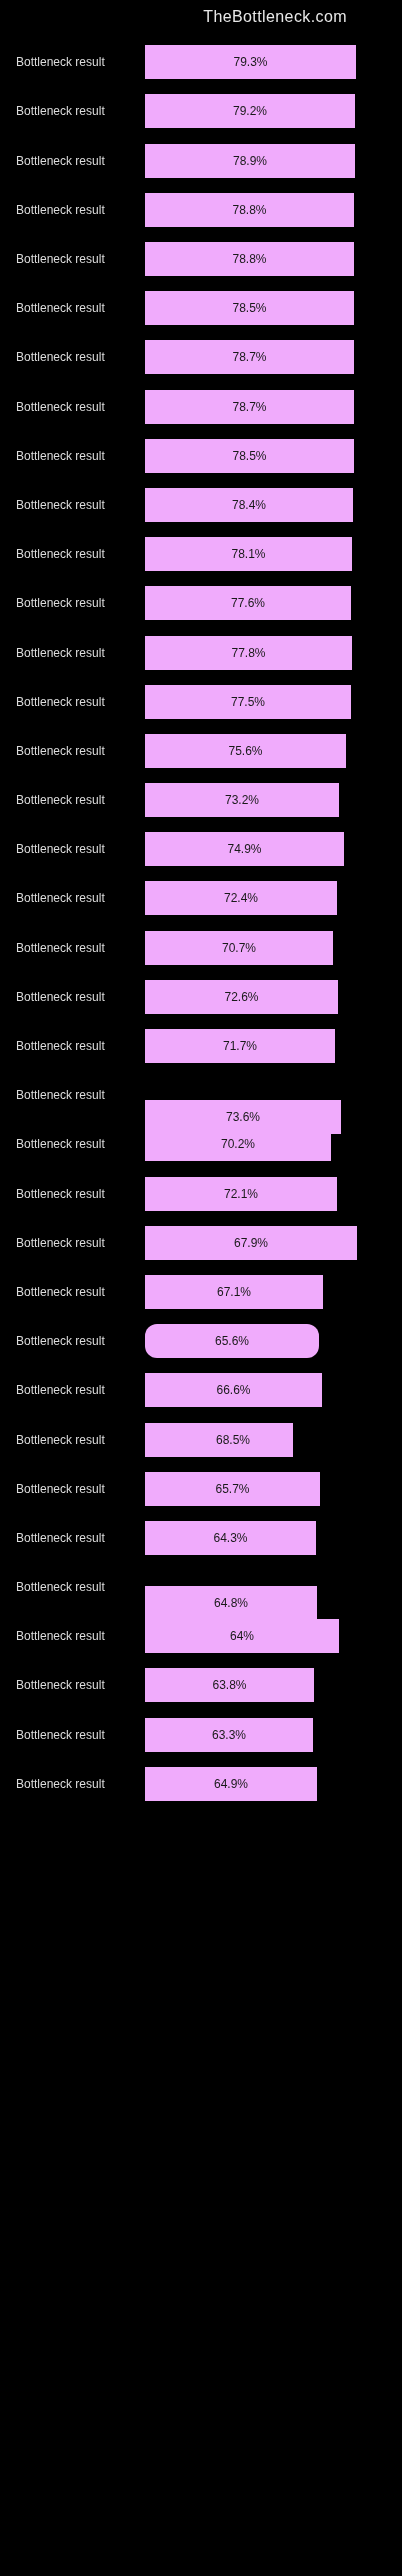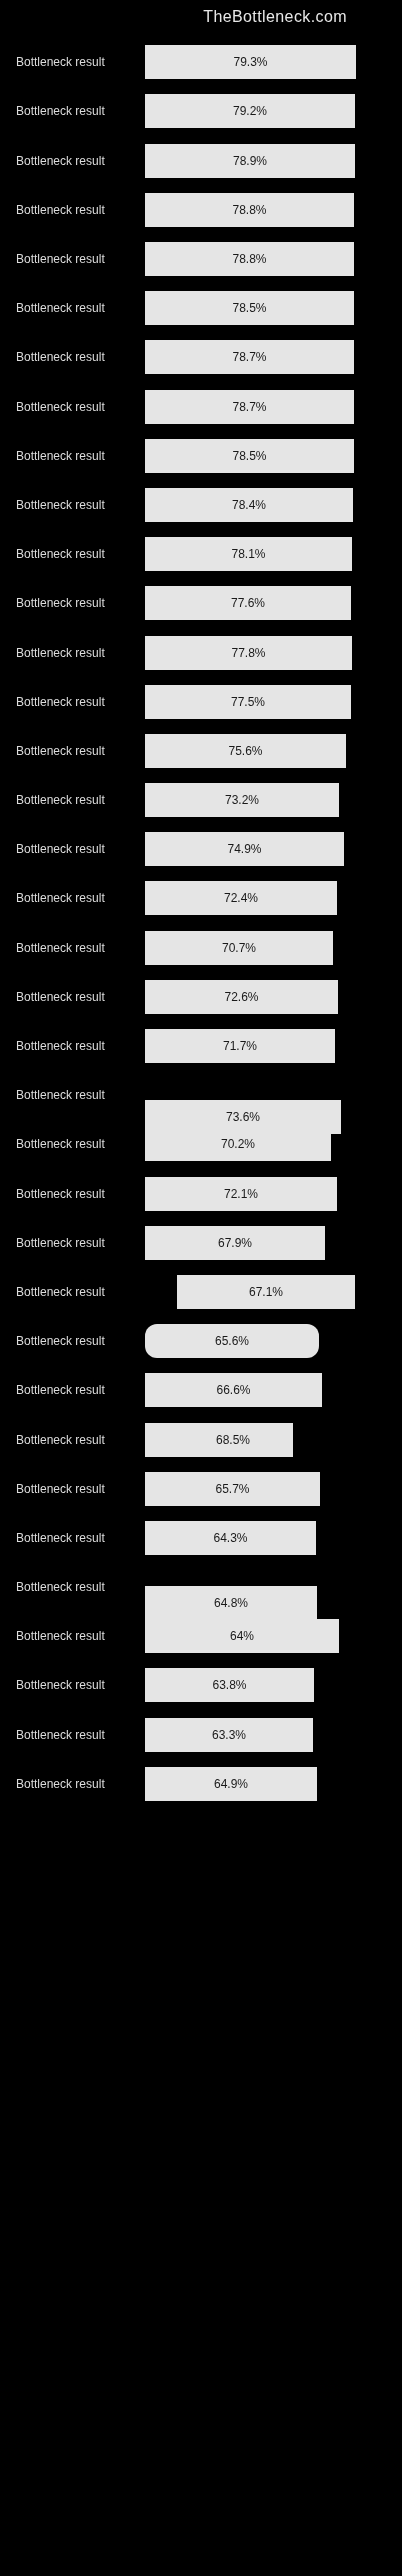--- a/index.html
+++ b/index.html
@@ -50,21 +50,21 @@
       flex-shrink: 0;
     }
     .bar-track {
       flex: 1;
       display: flex;
       align-items: center;
       height: 34px;
     }
     .bar {
       height: 34px;
-      background: #e5e5e5;
+      background: #f0abfc;
       display: flex;
       align-items: center;
       justify-content: center;
       font-size: 12px;
       color: #1a1a1a;
       font-weight: 400;
     }
   </style>
 </head>
 <body>
@@ -286,30 +286,30 @@
         <div class="bar-track">
           <div class="bar" style="width: 192px;">72.1%</div>
         </div>
       </div>
     </div>
     <div class="row">
       <div class="row-label"></div>
       <div class="bar-row">
         <div class="bar-label">Bottleneck result</div>
         <div class="bar-track">
-          <div class="bar" style="width: 180px;">67.9%</div>
-        </div>
-      </div>
-    </div>
-    <div class="row">
-      <div class="row-label"></div>
-      <div class="bar-row">
-        <div class="bar-label">Bottleneck result</div>
-        <div class="bar-track">
-          <div class="bar" style="width: 178px; margin-left: 32px;">67.1%</div>
+          <div class="bar" style="width: 212px;">67.9%</div>
+        </div>
+      </div>
+    </div>
+    <div class="row">
+      <div class="row-label"></div>
+      <div class="bar-row">
+        <div class="bar-label">Bottleneck result</div>
+        <div class="bar-track">
+          <div class="bar" style="width: 178px;">67.1%</div>
         </div>
       </div>
     </div>
     <div class="row">
       <div class="row-label"></div>
       <div class="bar-row">
         <div class="bar-label">Bottleneck result</div>
         <div class="bar-track">
           <div class="bar" style="width: 174px; border-radius: 12px;">65.6%</div>
         </div>

